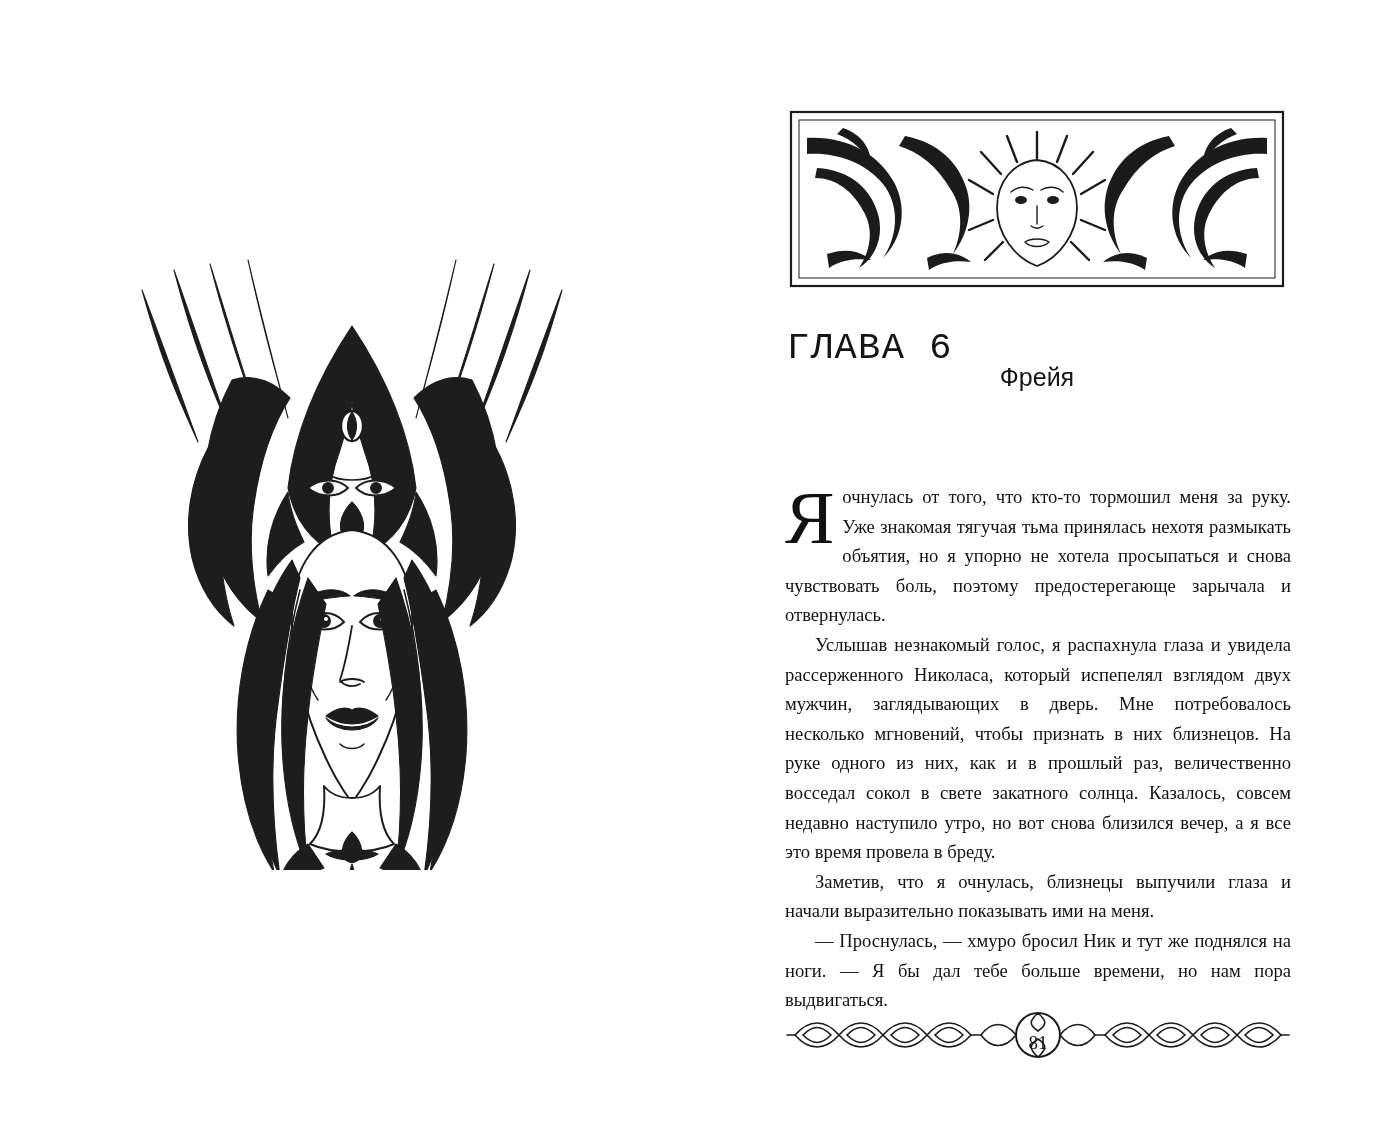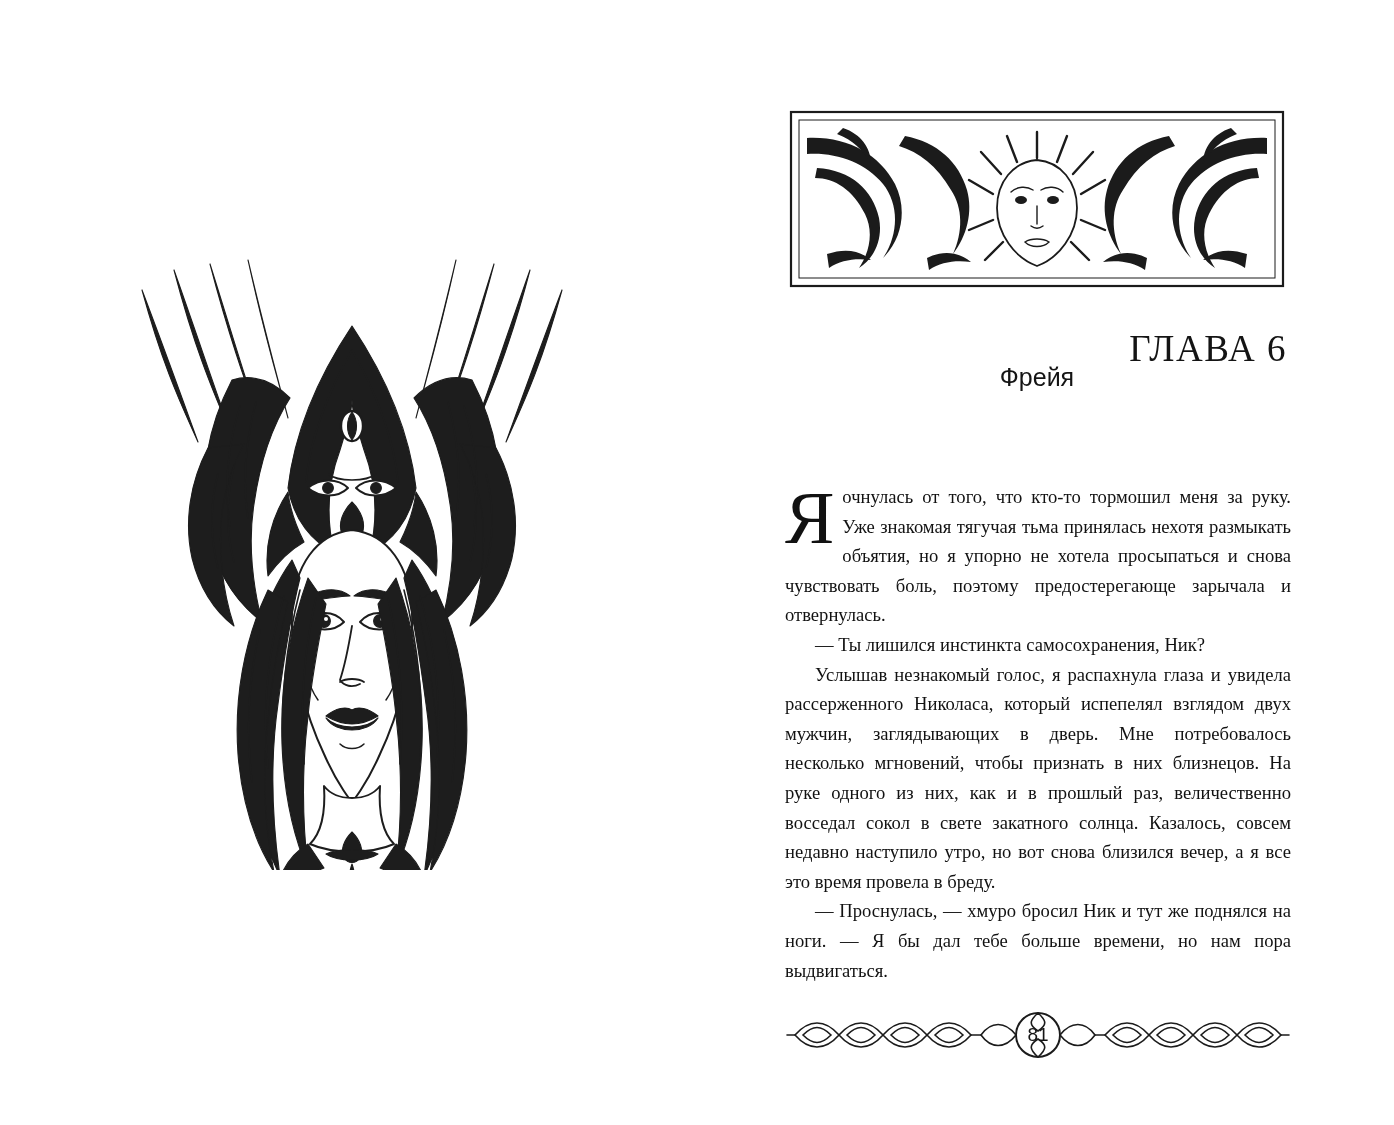--- a/index.html
+++ b/index.html
@@ -55,22 +55,22 @@
     width: 500px;
     height: 182px;
   }
   .ornament-top svg { width: 100%; height: 100%; display: block; }
 
   .chapter-title {
     position: absolute;
     left: 90px;
     top: 327px;
     width: 500px;
-    text-align: right;
-    font-family: Liberation Serif, serif;
+    text-align: left;
+    font-family: Liberation Mono, monospace;
     font-size: 37px;
     letter-spacing: 1.5px;
     font-weight: 400;
     color: #141414;
   }
   .chapter-subtitle {
     position: absolute;
     left: 90px;
     top: 363px;
     width: 500px;
@@ -115,27 +115,27 @@
     position: absolute;
     left: 88px;
     bottom: 66px;
     width: 506px;
     height: 48px;
   }
   .page-footer svg { width: 100%; height: 100%; display: block; }
   .folio {
     position: absolute;
     left: 0;
-    top: 0;
+    top: 8px;
     width: 506px;
     height: 48px;
     display: flex;
     align-items: center;
     justify-content: center;
-    font-family: Liberation Sans, sans-serif;
+    font-family: Liberation Serif, serif;
     font-size: 19px;
     color: #151515;
   }
 </style>
 </head>
 <body>
 
 <div class="spread">
 
   <div class="page page-left">
@@ -336,22 +336,22 @@
           </g>
         </g>
       </svg>
     </div>
 
     <div class="chapter-title">ГЛАВА 6</div>
     <div class="chapter-subtitle">Фрейя</div>
 
     <div class="body-text">
       <p class="first"><span class="dropcap">Я</span><span>очнулась от того, что кто-то тормошил меня за руку. Уже знакомая тягучая тьма принялась нехотя размыкать объятия, но я упорно не хотела просыпаться и снова чувствовать боль, поэтому предостерегающе зарычала и отвернулась.</span></p>
-      <p>— Ты лишился инстинкта самосохранения, Ник?</p>
       <p>Услышав незнакомый голос, я распахнула глаза и увидела рассерженного Николаса, который испепелял взглядом двух мужчин, заглядывающих в дверь. Мне потребовалось несколько мгновений, чтобы признать в них близнецов. На руке одного из них, как и в прошлый раз, величественно восседал сокол в свете закатного солнца. Казалось, совсем недавно наступило утро, но вот снова близился вечер, а я все это время провела в бреду.</p>
+      <p>Заметив, что я очнулась, близнецы выпучили глаза и начали выразительно показывать ими на меня.</p>
       <p>— Проснулась, — хмуро бросил Ник и тут же поднялся на ноги. — Я бы дал тебе больше времени, но нам пора выдвигаться.</p>
     </div>
 
     <div class="page-footer">
       <svg viewBox="0 0 506 48" xmlns="http://www.w3.org/2000/svg">
         <g stroke="#1b1b1b" fill="none" stroke-width="1.6" stroke-linecap="round">
 
           <g>
             <path d="M10 24 C24 8 40 8 54 24 C40 40 24 40 10 24 Z"></path>
             <path d="M18 24 C28 14 36 14 46 24 C36 34 28 34 18 24 Z"></path>

